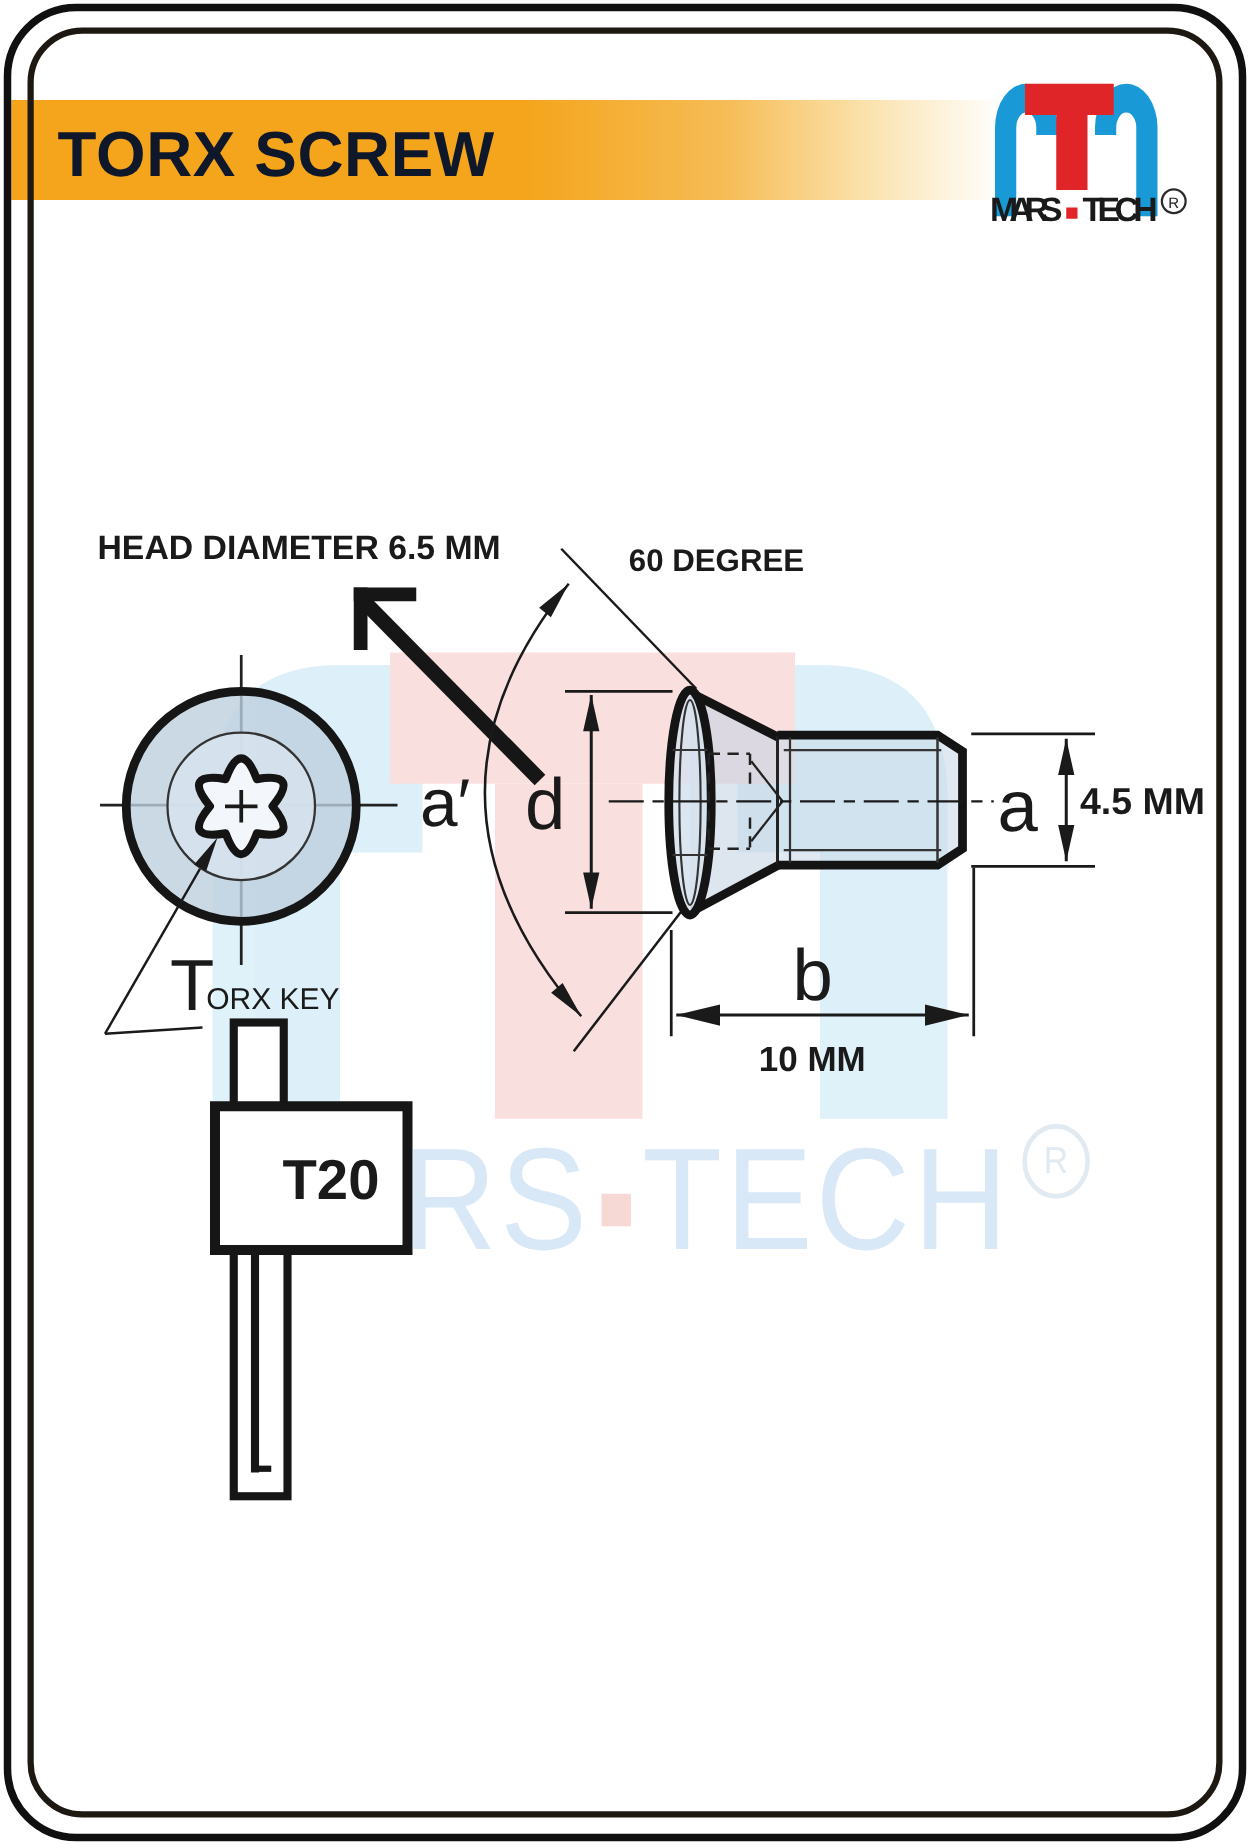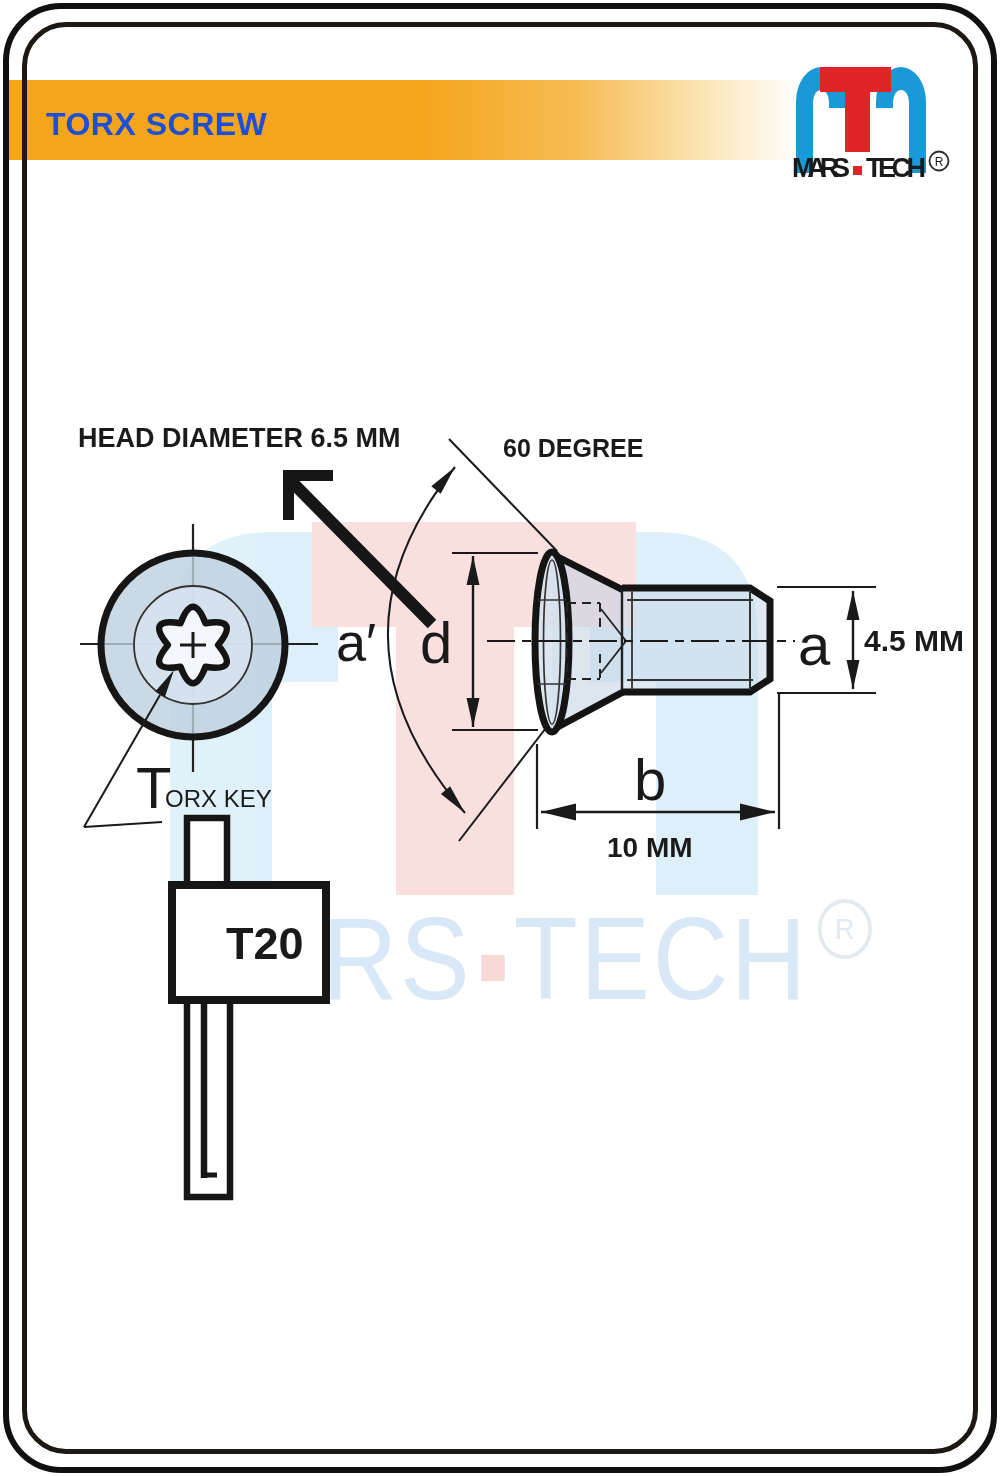--- a/index.html
+++ b/index.html
@@ -5,21 +5,21 @@
   html,body{margin:0;padding:0;}
   body{width:1000px;height:1476px;position:relative;background:#ffffff;overflow:hidden;
        font-family:"Liberation Sans", sans-serif;}
   .abs{position:absolute;}
   
   .outer-border{inset:3px;border:6px solid #101010;border-radius:58px;z-index:9;pointer-events:none;}
   .inner-border{inset:22px;border:5px solid #1e1813;border-radius:44px;z-index:9;pointer-events:none;}
   
   .banner{left:9px;top:80px;width:792px;height:80px;z-index:3;
           background:linear-gradient(90deg,#F4A51C 0%,#F4A51C 52%,#F6BC55 72%,#FBE3B0 87%,#FFFFFF 100%);}
-  .banner-title{left:46px;top:104px;z-index:4;font-size:32px;font-weight:700;color:#1d4ed8;letter-spacing:0.5px;line-height:40px;}
+  .banner-title{left:46px;top:104px;z-index:4;font-size:51px;font-weight:700;color:#0f172a;letter-spacing:0.5px;line-height:40px;}
   
   .wm-text{left:160px;top:901px;z-index:1;display:flex;align-items:center;
            font-size:116px;font-weight:500;color:#d9e8f6;letter-spacing:3px;line-height:116px;
            transform:scaleX(0.90);transform-origin:left center;white-space:nowrap;}
   .wm-dot{display:inline-block;width:26px;height:26px;background:#f6d8d5;margin:18px 10px 0 10px;}
   .wm-reg{display:flex;align-items:center;justify-content:center;width:52px;height:52px;
           border:4px solid #e2eaf1;border-radius:50%;color:#e2eaf1;font-size:30px;font-weight:500;
           margin:-60px 0 0 10px;letter-spacing:0;}
   svg text{font-family:"Liberation Sans", sans-serif;fill:#1a1a1a;}
   .lbl-bold{font-weight:700;}

